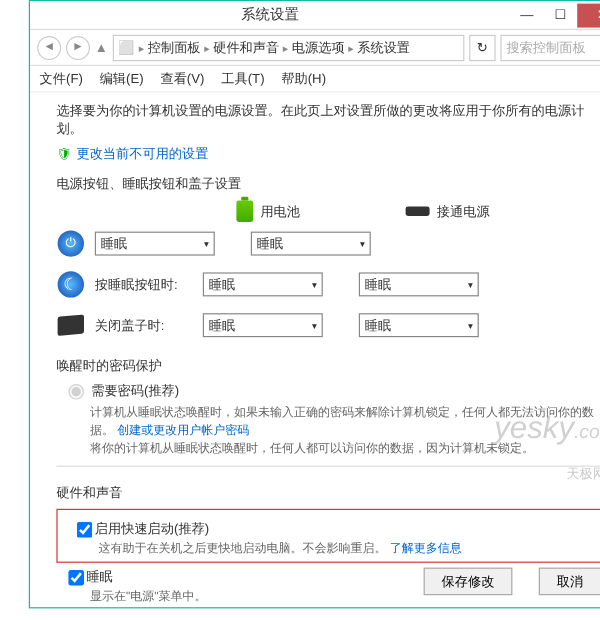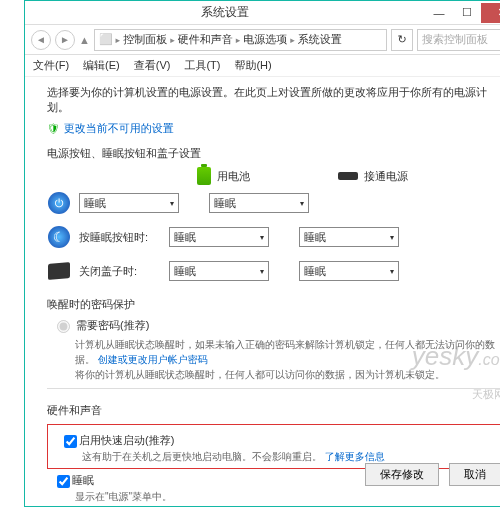--- a/index.html
+++ b/index.html
@@ -35,21 +35,21 @@
   .power-circle { width: 22px; height: 22px; border-radius: 50%; background: radial-gradient(#5bf, #14a); display: flex; align-items: center; justify-content: center; color: #fff; font-size: 11px; }
   .sleep-circle { width: 22px; height: 22px; border-radius: 50%; background: radial-gradient(#5bf, #14a); display: flex; align-items: center; justify-content: center; color: #fff; font-size: 14px; }
   .lid-icon { width: 22px; height: 16px; background: #333; border-radius: 2px; transform: skewY(-5deg); }
   .subsection { margin-top: 14px; }
   .radio-row { display: flex; align-items: flex-start; gap: 6px; margin: 4px 0 4px 10px; }
   .radio-row input { margin-top: 2px; }
   .radio-desc { font-size: 10px; color: #666; margin-left: 28px; line-height: 1.5; }
   .checkbox-row { display: flex; align-items: flex-end; gap: 2px; margin: 4px 0 2px 10px; }
   .cb-desc { font-size: 10px; color: #666; margin-left: 28px; }
   .redbox { border: 1px solid #d33; padding: 4px 6px; margin: 4px 0; }
-  .buttons { position: absolute; bottom: 20px; right: 22px; display: flex; gap: 10px; justify-content: center; }
+  .buttons { position: absolute; bottom: 10px; right: 22px; display: flex; gap: 22px; justify-content: center; }
   .btn { border: 1px solid #aaa; background: #f0f0f0; padding: 3px 14px; font-size: 11px; }
   .watermark { position: absolute; right: 10px; top: 264px; font-size: 26px; color: rgba(120,120,120,0.35); font-style: italic; font-weight: normal; pointer-events: none; }
   .watermark-sub { position: absolute; right: 18px; top: 310px; font-size: 11px; color: rgba(120,120,120,0.4); pointer-events: none; }
   hr.sep { border: none; border-top: 1px solid #ddd; margin: 6px 0; }
 </style>
 </head>
 <body>
 
 <div class="window">
 

